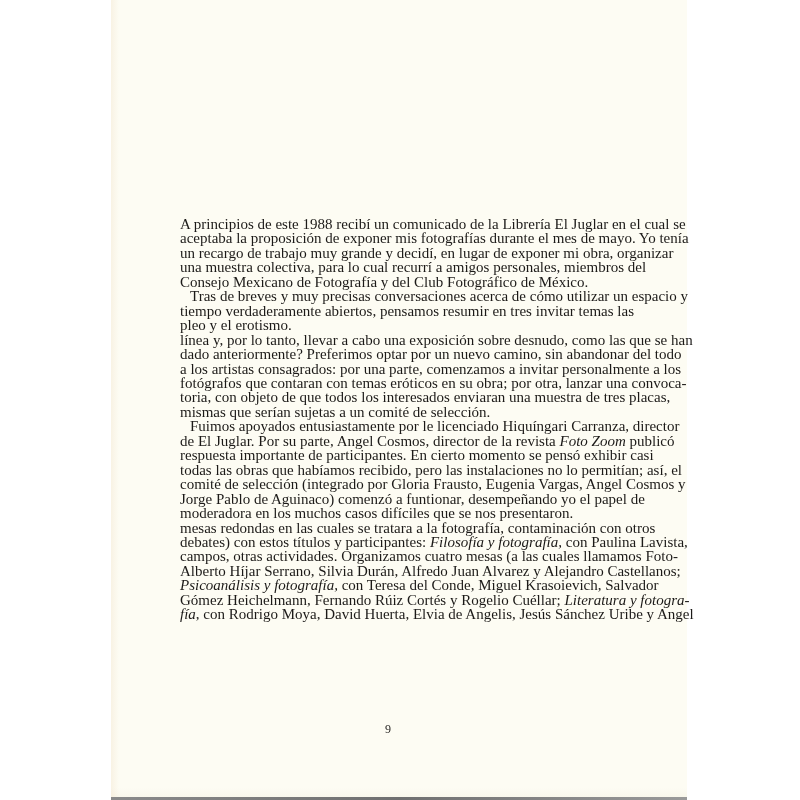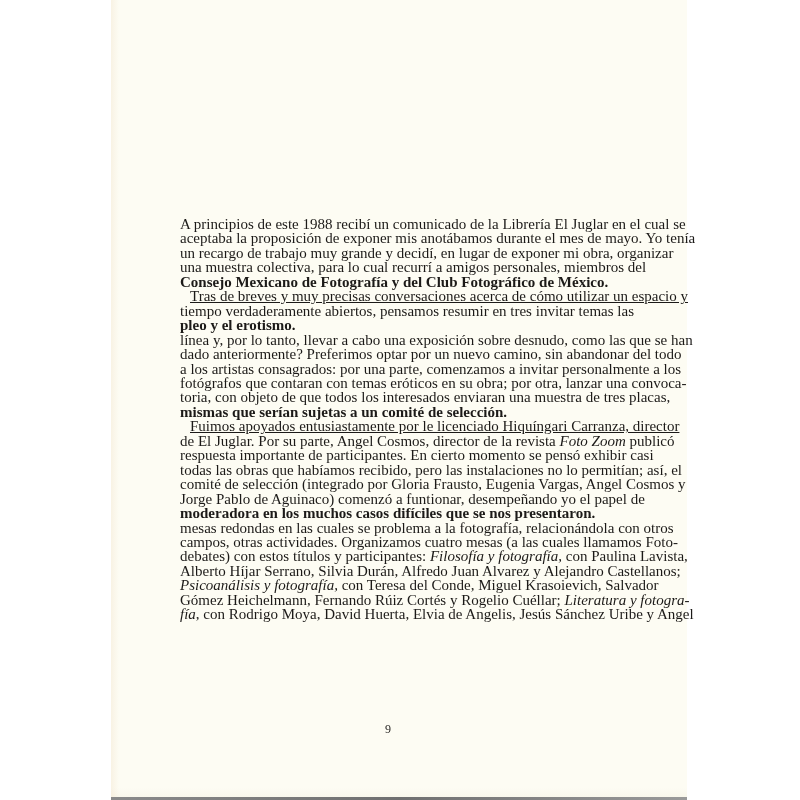--- a/index.html
+++ b/index.html
@@ -48,25 +48,23 @@
       hyphens: manual;
     }
     .line {
       display: block;
       text-align: justify;
       text-align-last: justify;
       white-space: nowrap;
     }
     .line.last {
       text-align-last: left;
-      font-weight: bold;
     }
     .line.indent {
       padding-left: 10px;
-      text-decoration: underline;
     }
     .text-block em {
       font-style: italic;
     }
     .page-number {
       position: absolute;
       left: 383px;
       top: 722px;
       width: 10px;
       text-align: center;
@@ -80,21 +78,21 @@
 
 <div class="scan-frame"></div>
 
 <div class="page"></div>
 <div class="bottom-edge"></div>
 
 <div class="text-block">
 
   <div>
     <span class="line">A principios de este 1988 recibí un comunicado de la Librería El Juglar en el cual se</span>
-    <span class="line">aceptaba la proposición de exponer mis anotábamos durante el mes de mayo. Yo tenía</span>
+    <span class="line">aceptaba la proposición de exponer mis fotografías durante el mes de mayo. Yo tenía</span>
     <span class="line">un recargo de trabajo muy grande y decidí, en lugar de exponer mi obra, organizar</span>
     <span class="line">una muestra colectiva, para lo cual recurrí a amigos personales, miembros del</span>
     <span class="line last">Consejo Mexicano de Fotografía y del Club Fotográfico de México.</span>
   </div>
 
   <div>
     <span class="line indent">Tras de breves y muy precisas conversaciones acerca de cómo utilizar un espacio y</span>
     <span class="line">tiempo verdaderamente abiertos, pensamos resumir en tres invitar temas las</span>
     <span class="line last">pleo y el erotismo.</span>
   </div>
@@ -112,23 +110,23 @@
     <span class="line indent">Fuimos apoyados entusiastamente por le licenciado Hiquíngari Carranza, director</span>
     <span class="line"><span>de El Juglar. Por su parte, Angel Cosmos, director de la revista </span><em>Foto Zoom</em><span> publicó</span></span>
     <span class="line">respuesta importante de participantes. En cierto momento se pensó exhibir casi</span>
     <span class="line">todas las obras que habíamos recibido, pero las instalaciones no lo permitían; así, el</span>
     <span class="line">comité de selección (integrado por Gloria Frausto, Eugenia Vargas, Angel Cosmos y</span>
     <span class="line">Jorge Pablo de Aguinaco) comenzó a funtionar, desempeñando yo el papel de</span>
     <span class="line last">moderadora en los muchos casos difíciles que se nos presentaron.</span>
   </div>
 
   <div>
-    <span class="line">mesas redondas en las cuales se problema a la fotografía, relacionándola con otros</span>
+    <span class="line">mesas redondas en las cuales se tratara a la fotografía, contaminación con otros</span>
+    <span class="line"><span>debates) con estos títulos y participantes: </span><em>Filosofía y fotografía,</em><span> con Paulina Lavista,</span></span>
     <span class="line">campos, otras actividades. Organizamos cuatro mesas (a las cuales llamamos Foto-</span>
-    <span class="line"><span>debates) con estos títulos y participantes: </span><em>Filosofía y fotografía,</em><span> con Paulina Lavista,</span></span>
     <span class="line">Alberto Híjar Serrano, Silvia Durán, Alfredo Juan Alvarez y Alejandro Castellanos;</span>
     <span class="line"><em>Psicoanálisis y fotografía,</em><span> con Teresa del Conde, Miguel Krasoievich, Salvador</span></span>
     <span class="line"><span>Gómez Heichelmann, Fernando Rúiz Cortés y Rogelio Cuéllar; </span><em>Literatura y fotogra-</em></span>
     <span class="line"><em>fía</em><span>, con Rodrigo Moya, David Huerta, Elvia de Angelis, Jesús Sánchez Uribe y Angel</span></span>
   </div>
 </div>
 
 <div class="page-number">9</div>
 
 </body></html>

